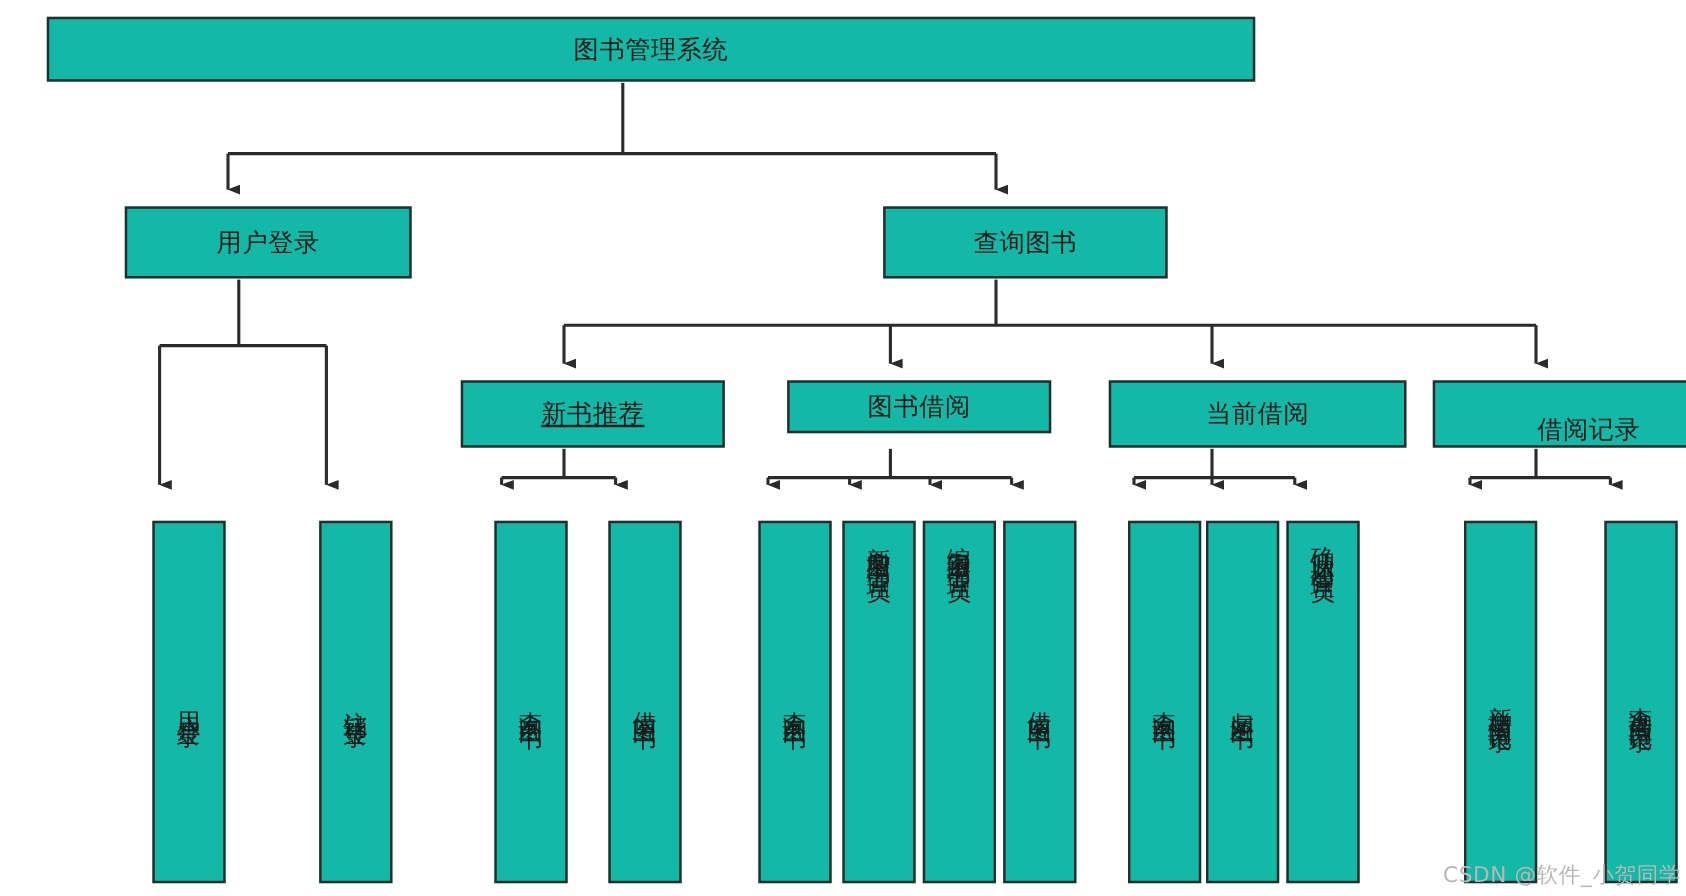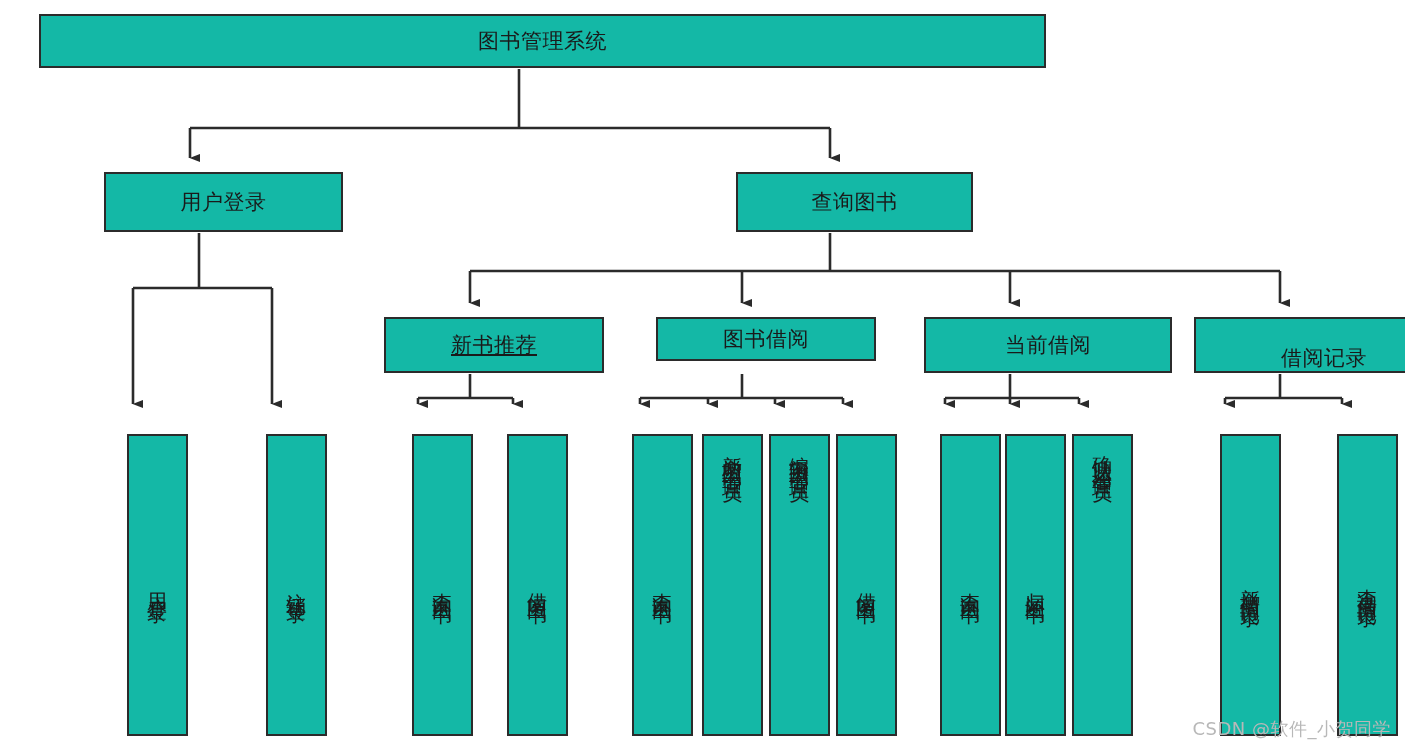--- a/index.html
+++ b/index.html
@@ -68,21 +68,21 @@
     align-items: center;
   }
   .node.vert.topped {
     align-items: flex-start;
   }
   .node.vert.topped .label {
     margin-top: 4px;
   }
   #watermark {
     position: absolute;
-    right: 14px;
+    right: 4px;
     bottom: 6px;
     font-size: 18px;
     color: #b8b8b8;
     letter-spacing: 0.5px;
     white-space: nowrap;
   }
 </style>
 </head>
 <body>
 

